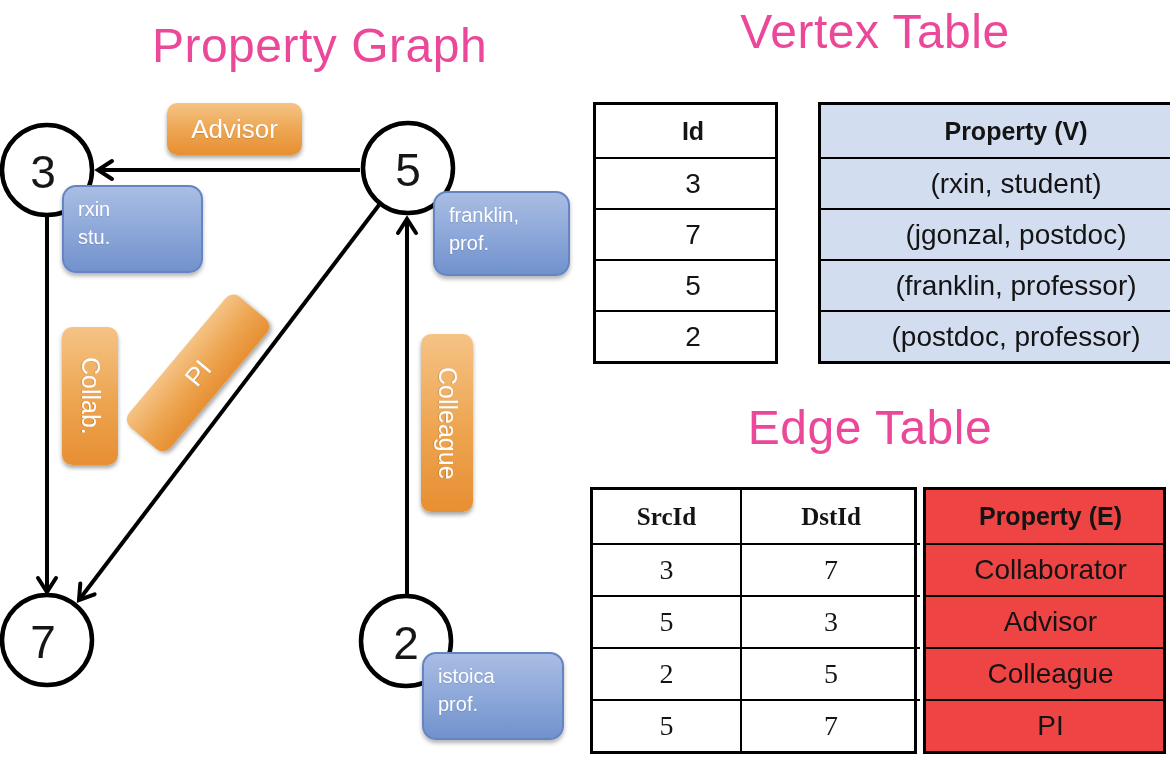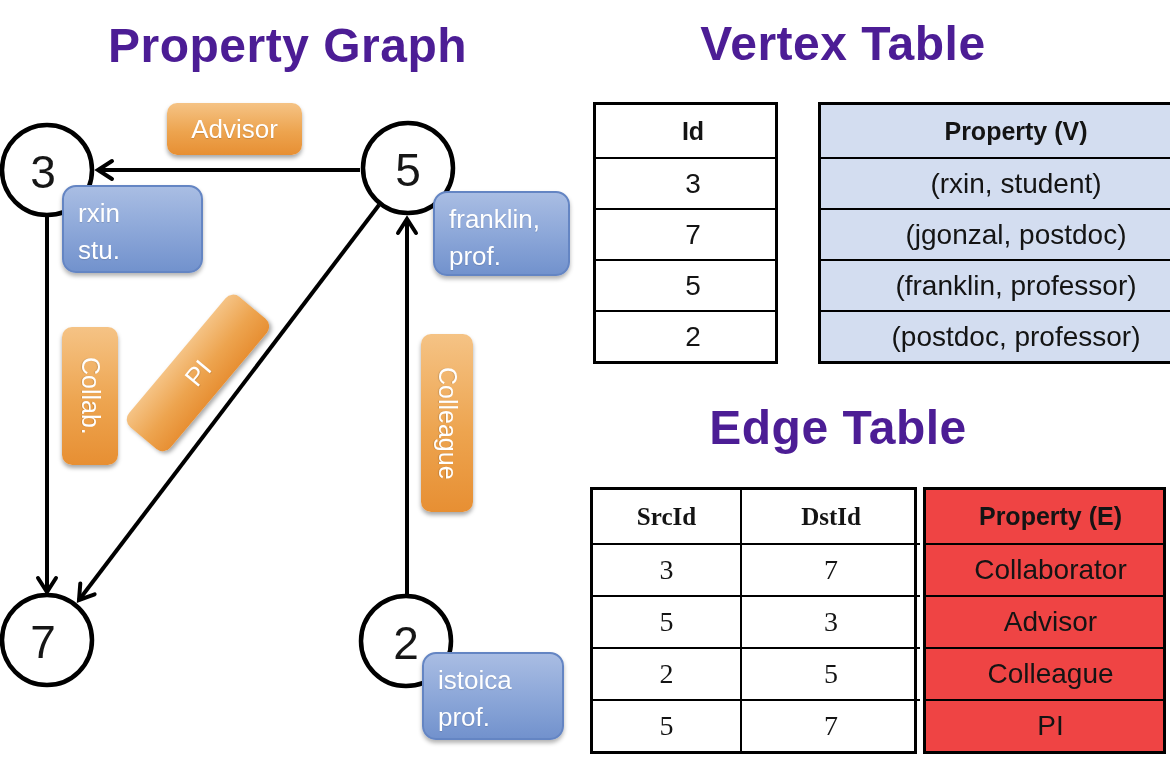--- a/index.html
+++ b/index.html
@@ -1,23 +1,23 @@
 <!DOCTYPE html>
 <html><head>
 <meta charset="utf-8">
 <style>
   html,body{margin:0;padding:0;background:#fff;}
   .canvas{
     position:relative;width:1170px;height:760px;overflow:hidden;background:#fff;
     font-family:"Liberation Sans",sans-serif;color:#141414;
   }
-  .title{position:absolute;margin:0;font-weight:700;font-size:48px;color:#4c1d95;
-         text-align:center;letter-spacing:0.5px;white-space:nowrap;}
+  .title{position:absolute;margin:0;font-weight:400;font-size:48px;color:#ec4899;
+         text-align:center;letter-spacing:0.5px;white-space:nowrap;padding-left:32px;}
   .graph-title{left:0;top:18px;width:575px;}
-  .vertex-title{left:593px;top:16px;width:500px;}
+  .vertex-title{left:593px;top:4px;width:500px;}
   .edge-title{left:593px;top:400px;width:490px;}
 
   .graph-svg{position:absolute;left:0;top:0;}
 
   
   .elabel{
     position:absolute;display:flex;align-items:center;justify-content:center;
     background:linear-gradient(180deg,#f5c385 0%,#eda44f 55%,#e78f33 100%);
     border-radius:10px;color:#fff;font-size:26px;
     box-shadow:0 3px 4px rgba(0,0,0,0.35);
@@ -27,21 +27,21 @@
   .advisor{left:167px;top:103px;width:135px;height:52px;}
   .collab{left:62px;top:327px;width:56px;height:138px;font-size:25px;}
   .colleague{left:421px;top:334px;width:52px;height:178px;font-size:25px;}
   .pi{left:113px;top:346px;width:170px;height:54px;transform:rotate(-50deg);}
 
   
   .vbox{
     position:absolute;box-sizing:border-box;
     background:linear-gradient(180deg,#a9bde3 0%,#90aada 45%,#7292cd 100%);
     border:2px solid #6485c3;border-radius:14px;
-    color:#fff;font-size:26px;line-height:1.42;padding:8px 0 0 14px;
+    color:#fff;font-size:20px;line-height:1.42;padding:8px 0 0 14px;
     box-shadow:0 3px 4px rgba(0,0,0,0.3);
     text-shadow:0 1px 1px rgba(0,0,0,0.12);
   }
   .vbox-rxin{left:62px;top:185px;width:141px;height:88px;}
   .vbox-franklin{left:423px;top:191px;width:137px;height:85px;margin-left:10px;}
   .vbox-jgonzal{left:62px;top:650px;width:138px;height:92px;}
   .vbox-istoica{left:422px;top:652px;width:142px;height:88px;}
 
   
   .tbl{position:absolute;display:flex;}

